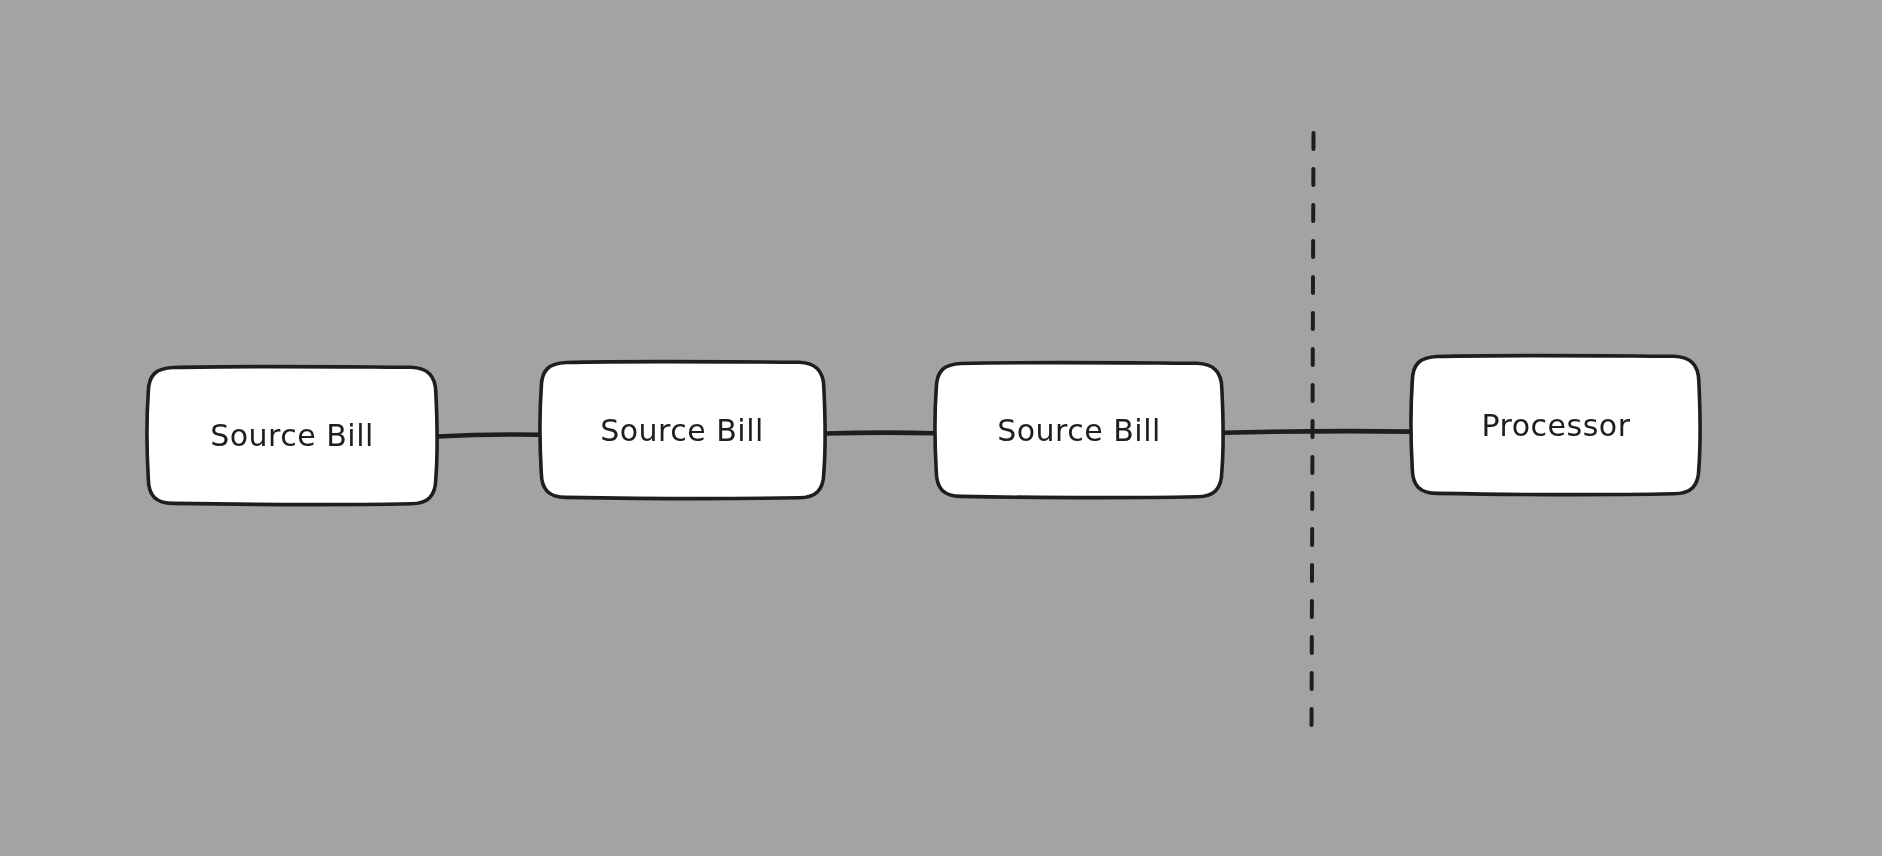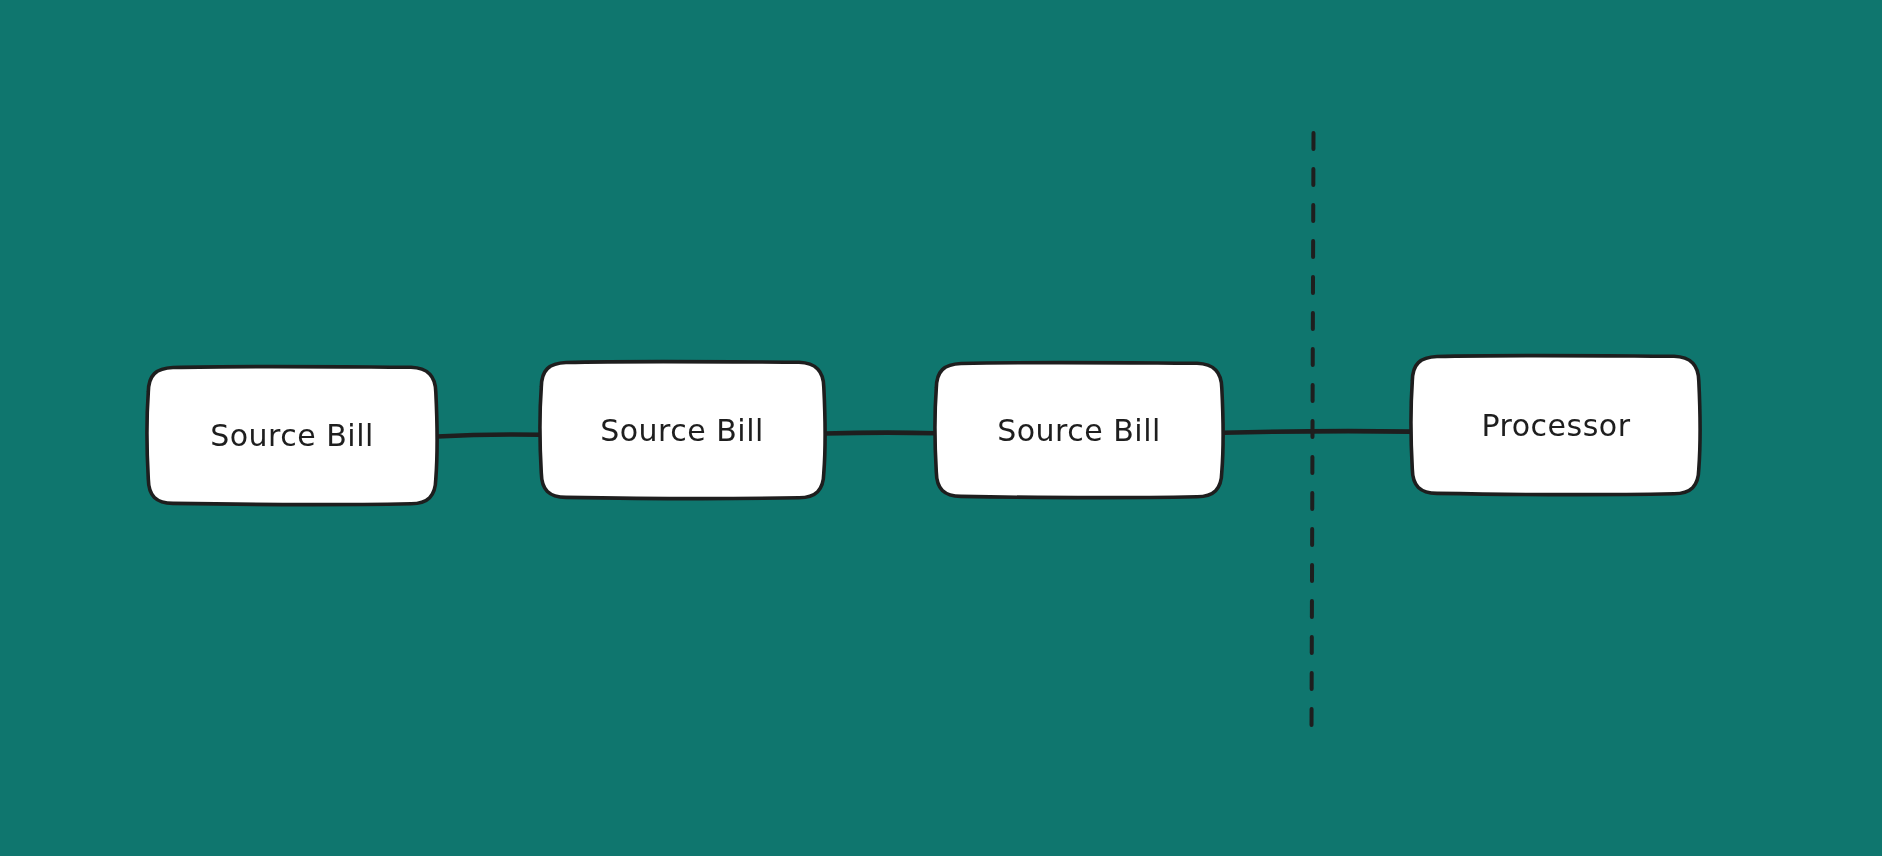--- a/index.html
+++ b/index.html
@@ -4,21 +4,21 @@
 <style>
   html, body {
     margin: 0;
     padding: 0;
     background: #ffffff;
   }
   .canvas {
     position: relative;
     width: 1882px;
     height: 856px;
-    background: #0f766e;
+    background: #a3a3a3;
     overflow: hidden;
   }
   .canvas svg {
     display: block;
     width: 100%;
     height: 100%;
   }
   .box {
     fill: #ffffff;
     stroke: #1e1e1e;

